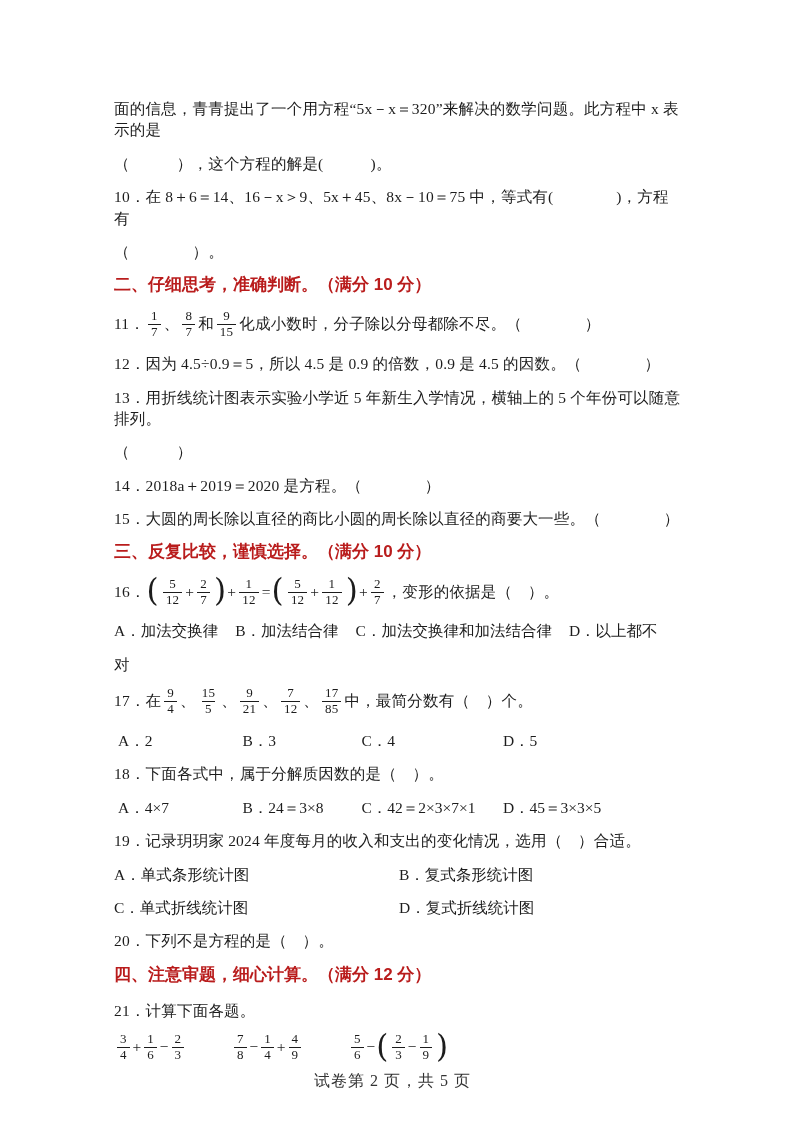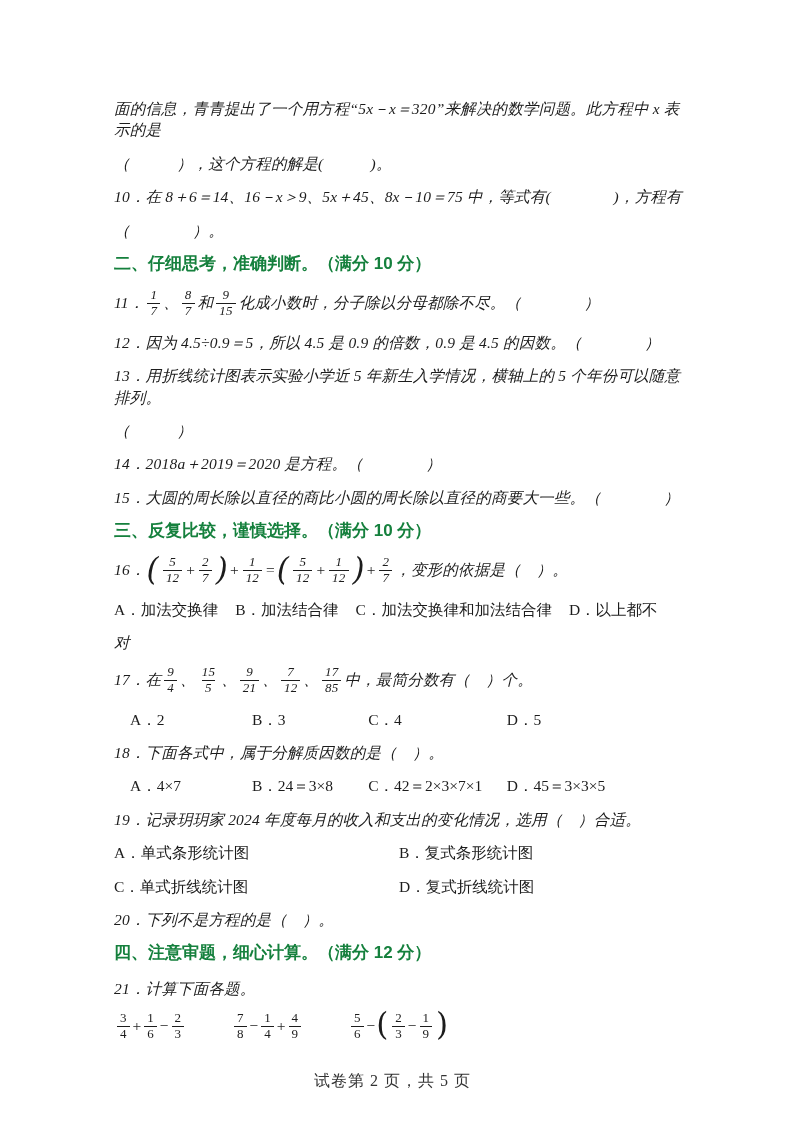--- a/index.html
+++ b/index.html
@@ -14,29 +14,28 @@
   }
   .content{
     position:absolute;
     left:114px;top:98px;
     width:570px;
   }
   .line{
     margin:0 0 12px 0;
     line-height:1.38;
     letter-spacing:0.2px;
-    font-style:italic;
   }
   .heading{
     font-family:"Liberation Sans","DejaVu Sans",sans-serif;
     font-weight:bold;
     font-size:17px;
     margin:4px 0 14px 0;
     line-height:1.3;
-    color:#15803d;
+    color:#b91c1c;
   }
   .frac{
     display:inline-flex;
     flex-direction:column;
     align-items:center;
     vertical-align:middle;
     margin:0 3px;
     font-size:13px;
     line-height:1.15;
     position:relative;
@@ -50,21 +49,21 @@
     font-weight:400;
     vertical-align:middle;
     line-height:0.9;
     position:relative;
     top:-2px;
     padding:0 1px;
   }
   .opts-row{
     display:grid;
     grid-template-columns:22% 21% 25% 32%;
-    margin:0 0 12px 16px;
+    margin:0 0 12px 4px;
     line-height:1.38;
   }
   .opts-row .option{white-space:nowrap;}
   .opts-flow{
     display:flex;
     gap:17px;
     margin:0 0 12px 0;
     line-height:1.38;
   }
   .opts-flow .option{white-space:nowrap;}

